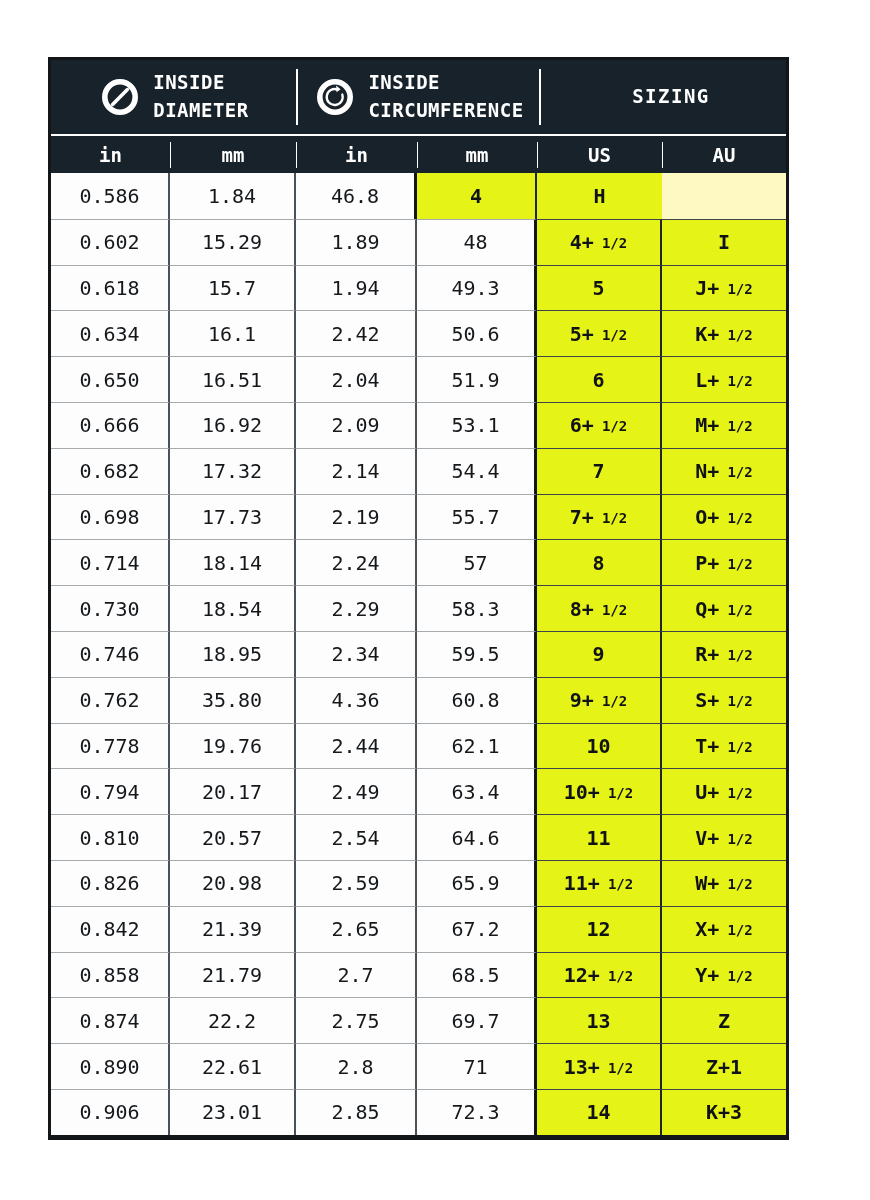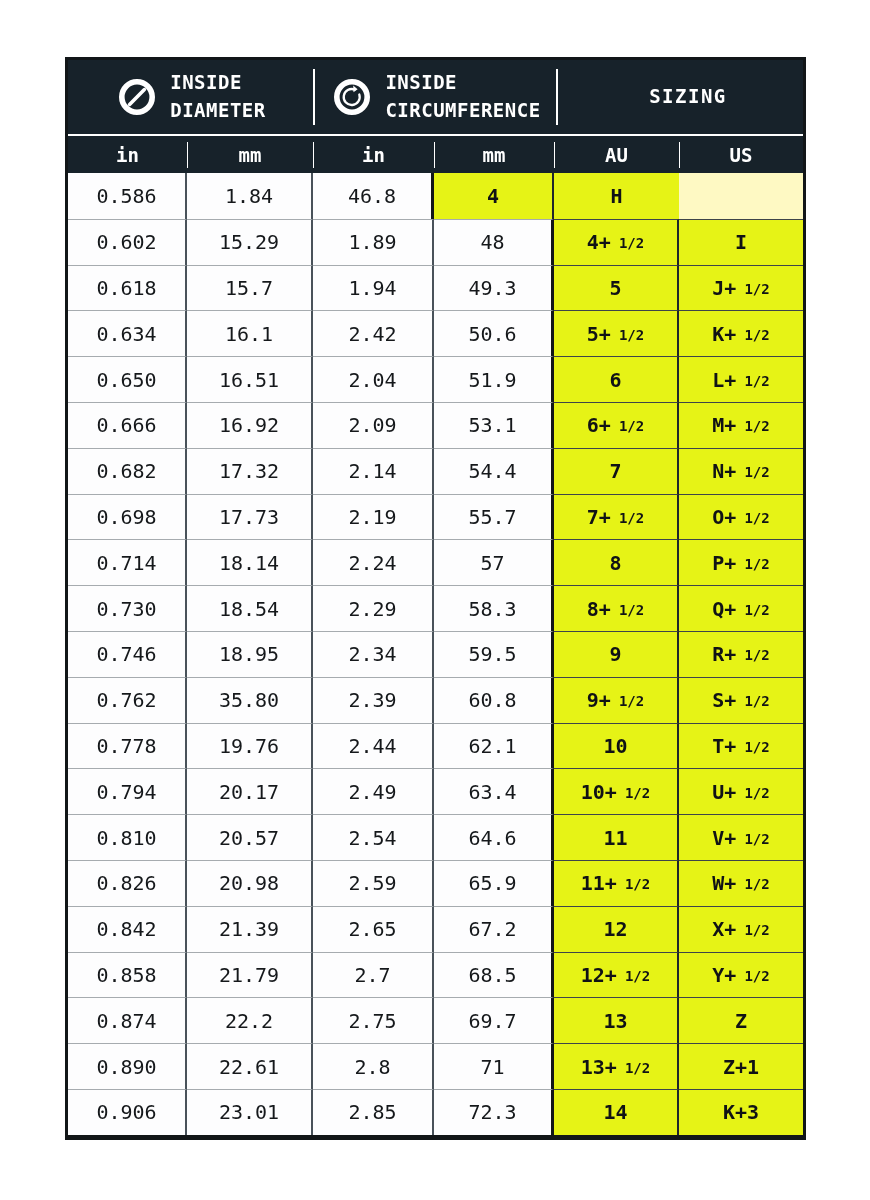--- a/index.html
+++ b/index.html
@@ -1,21 +1,21 @@
 <!DOCTYPE html>
 <html><head>
 <meta charset="utf-8">
 <style>
   * { margin:0; padding:0; box-sizing:border-box; }
   html,body { background:#ffffff; }
   body { font-family:"DejaVu Sans Mono", monospace; }
   .page { position:relative; width:870px; height:1200px; background:#ffffff; overflow:hidden; }
 
   .ring-table {
-    position:absolute; left:65px; top:57px; width:741px;
+    position:absolute; left:48px; top:57px; width:741px;
     border:3px solid #121618; border-bottom-width:5px;
     background:#17222a;
   }
 
   
   .thead { position:relative; height:74px; background:#17222a; display:flex; align-items:center; }
   .sec { display:flex; align-items:center; justify-content:center; height:100%; }
   .sec1 { width:247px; }
   .sec2 { width:243px; }
   .sec3 { flex:1;margin-left:15px; }
@@ -99,22 +99,22 @@
       <div class="vdiv d2"></div>
     </div>
 
     <div class="hline"></div>
 
     <div class="subhead">
       <div class="sh">in</div>
       <div class="sh">mm</div>
       <div class="sh">in</div>
       <div class="sh">mm</div>
+      <div class="sh">US</div>
       <div class="sh">AU</div>
-      <div class="sh">US</div>
     </div>
 
     <div class="tbody">
   <div class="tr">
     <div class="td white c1">
             <span class="main">0.586</span>
           </div>
     <div class="td white c3">
             <span class="main">1.84</span>
           </div>
@@ -354,21 +354,21 @@
   </div>
 
   <div class="tr">
     <div class="td white c1">
             <span class="main">0.762</span>
           </div>
     <div class="td white c2">
             <span class="main">35.80</span>
           </div>
     <div class="td white c3">
-            <span class="main">2.39</span>
+            <span class="main">4.36</span>
           </div>
     <div class="td white c4">
             <span class="main">60.8</span>
           </div>
     <div class="td yellow c5">
             <span class="main">9+</span>
             <span class="frac">1/2</span>
           </div>
     <div class="td yellow c6">
             <span class="main">S+</span>

